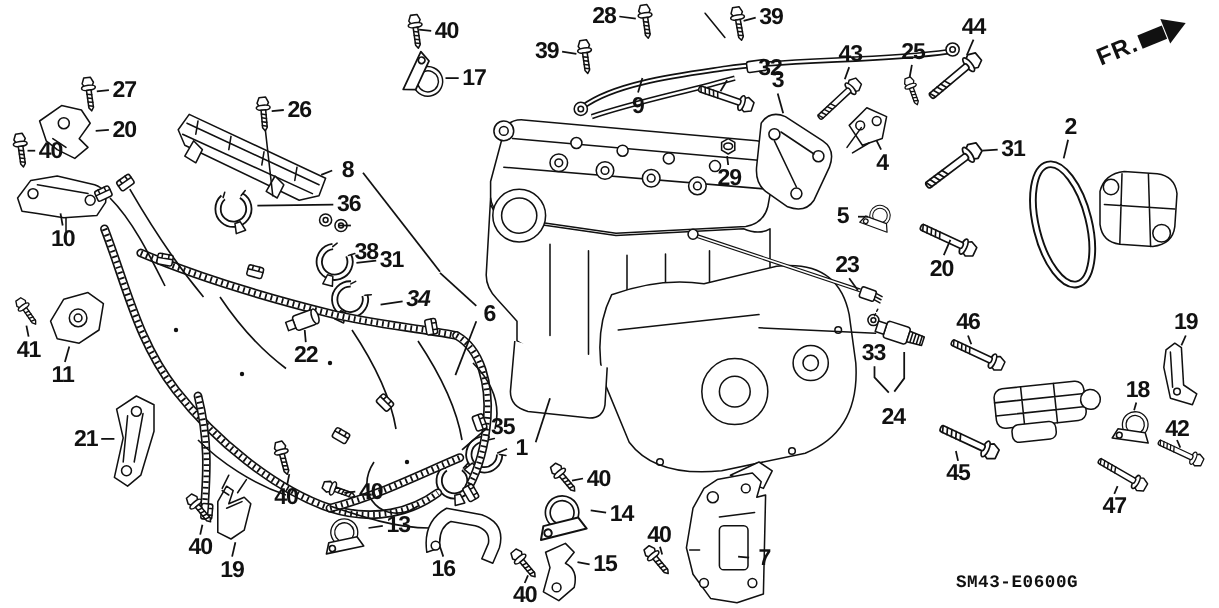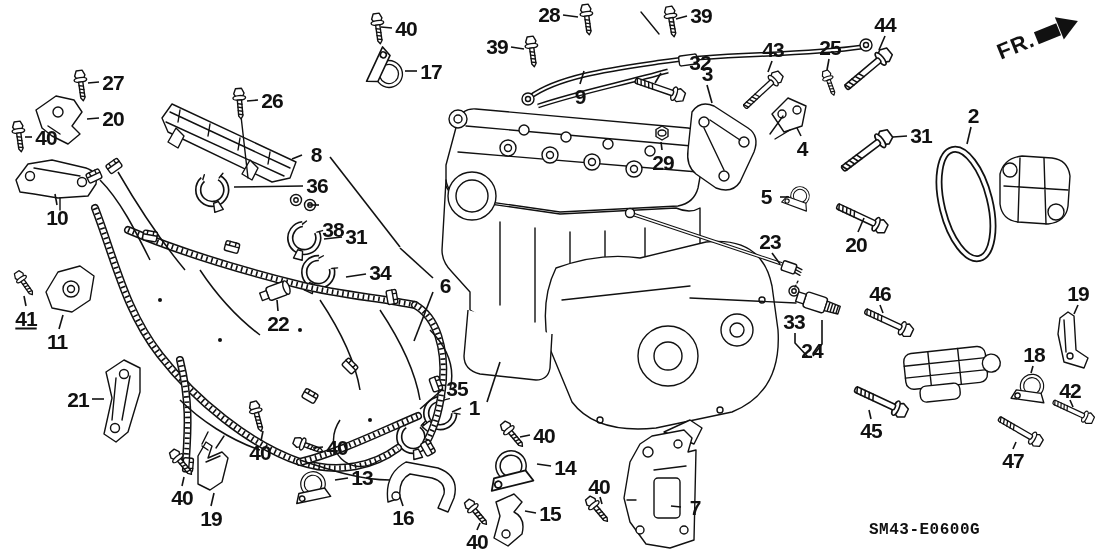--- a/index.html
+++ b/index.html
@@ -405,29 +405,29 @@
       <div class="plabel" style="left: 316px; top: 154px;">8</div>
       <div class="plabel" style="left: 663px; top: 162px;">29</div>
       <div class="plabel" style="left: 802px; top: 148px;">4</div>
       <div class="plabel" style="left: 317px; top: 185px;">36</div>
       <div class="plabel" style="left: 57px; top: 217px;">10</div>
       <div class="plabel" style="left: 333px; top: 205px; margin-top: 24px;">38</div>
       <div class="plabel" style="left: 766px; top: 196px;">5</div>
       <div class="plabel" style="left: 356px; top: 236px;">31</div>
       <div class="plabel" style="left: 856px; top: 244px;">20</div>
       <div class="plabel" style="left: 770px; top: 241px;">23</div>
-      <div class="plabel" style="left: 380px; top: 272px;">34</div>
+      <div class="plabel" style="left: 380px; top: 272px; font-style: italic;">34</div>
       <div class="plabel" style="left: 445px; top: 285px;">6</div>
       <div class="plabel" style="left: 880px; top: 293px;">46</div>
       <div class="plabel" style="left: 1078px; top: 293px;">19</div>
-      <div class="plabel" style="left: 26px; top: 318px; text-decoration: underline;">41</div>
+      <div class="plabel" style="left: 26px; top: 318px;">41</div>
       <div class="plabel" style="left: 278px; top: 323px;">22</div>
       <div class="plabel" style="left: 794px; top: 321px;">33</div>
       <div class="plabel" style="left: 57px; top: 341px;">11</div>
-      <div class="plabel" style="left: 812px; top: 350px;">24</div>
+      <div class="plabel" style="left: 812px; top: 379px;">24</div>
       <div class="plabel" style="left: 1034px; top: 354px;">18</div>
       <div class="plabel" style="left: 457px; top: 388px;">35</div>
       <div class="plabel" style="left: 1070px; top: 390px;">42</div>
       <div class="plabel" style="left: 78px; top: 399px;">21</div>
       <div class="plabel" style="left: 474px; top: 407px;">1</div>
       <div class="plabel" style="left: 871px; top: 430px;">45</div>
       <div class="plabel" style="left: 260px; top: 452px;">40</div>
       <div class="plabel" style="left: 337px; top: 447px;">40</div>
       <div class="plabel" style="left: 544px; top: 435px;">40</div>
       <div class="plabel" style="left: 565px; top: 467px;">14</div>

